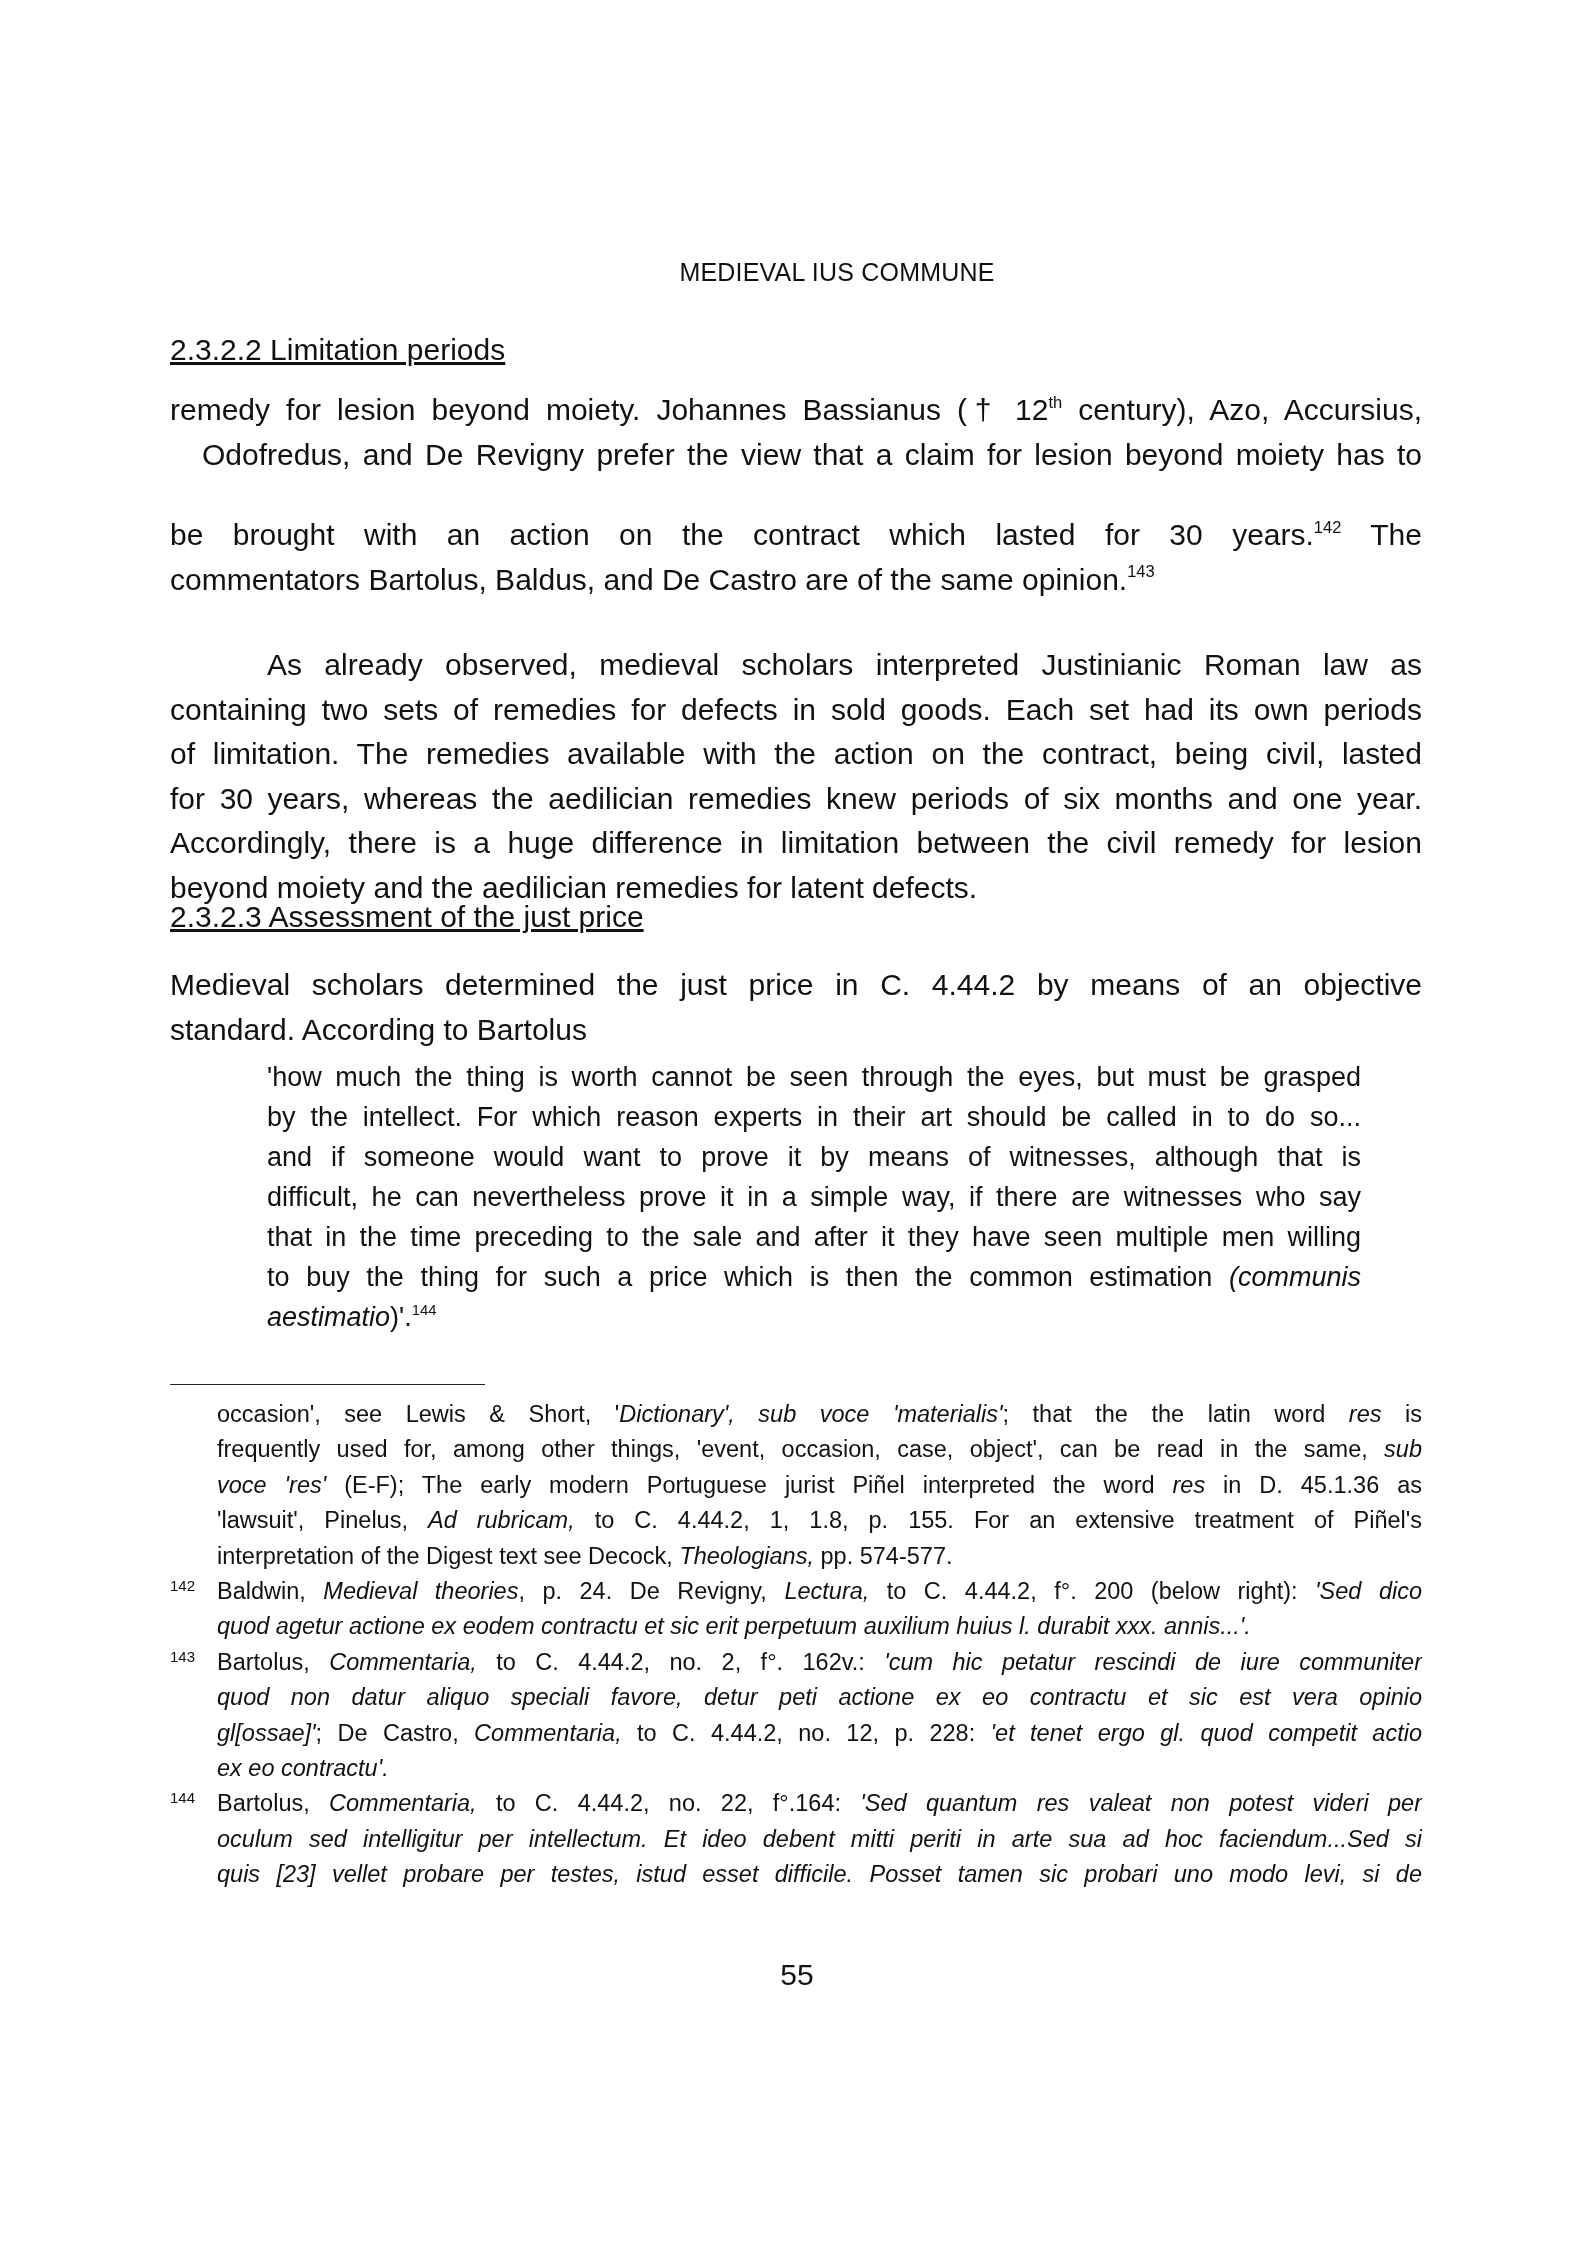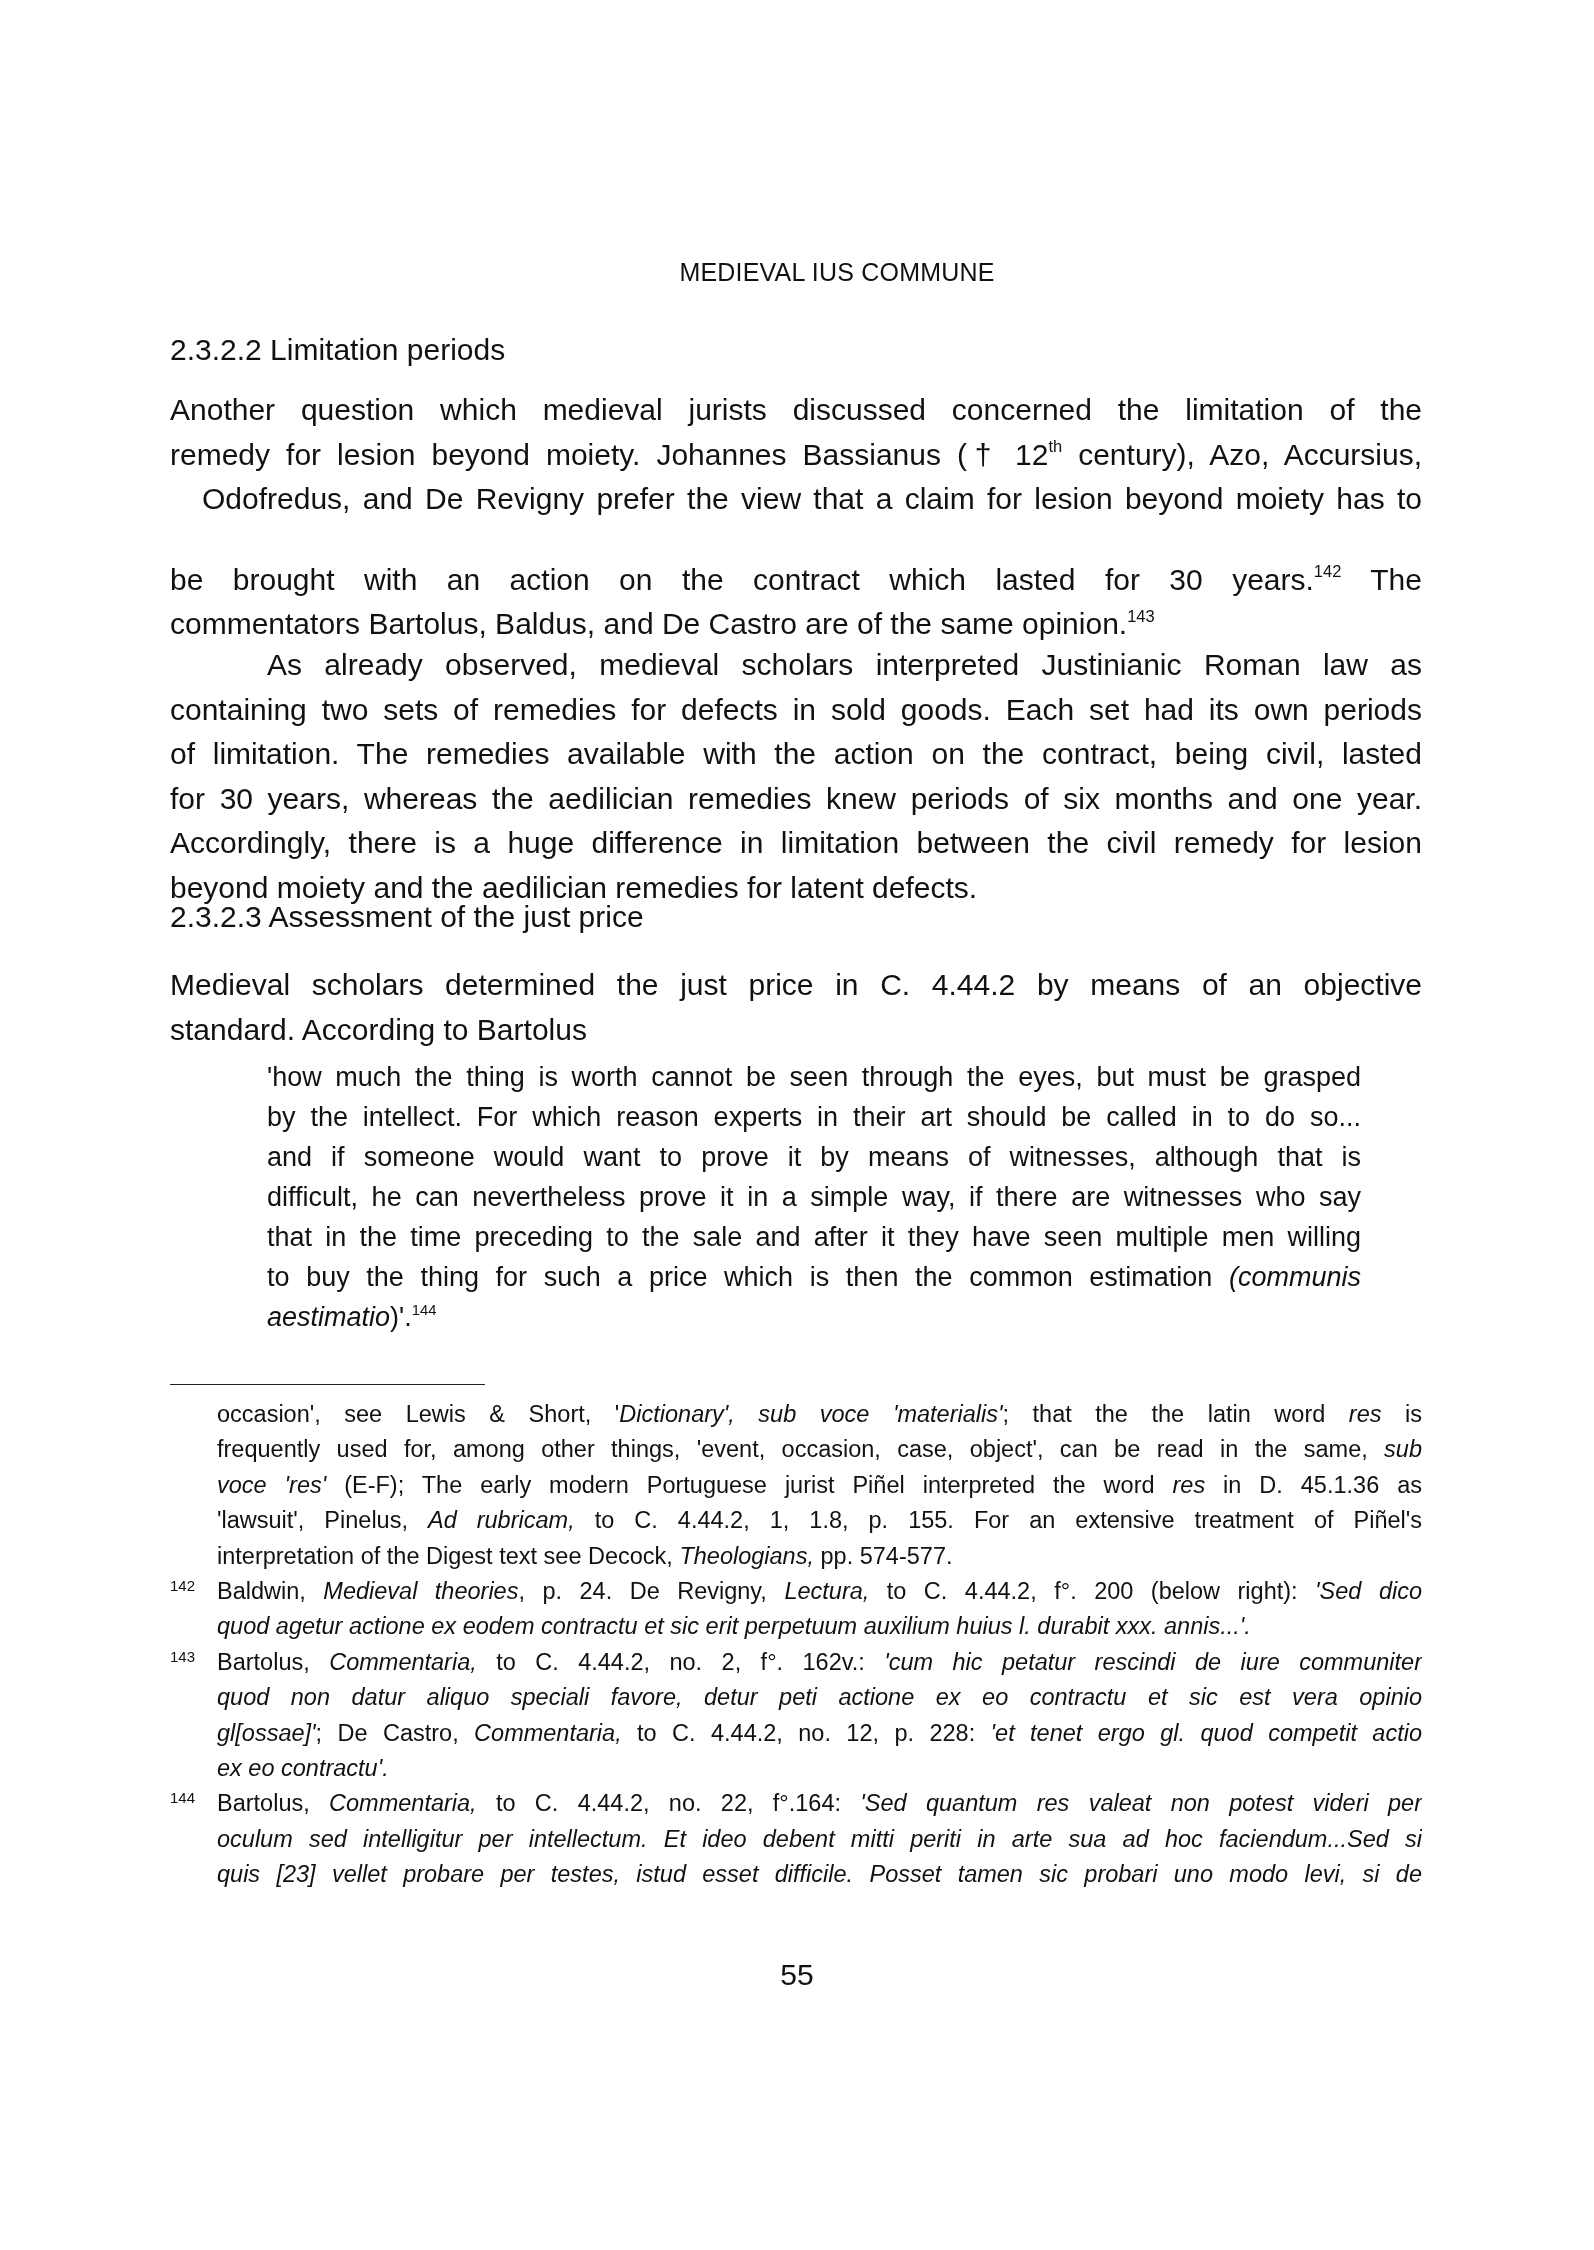--- a/index.html
+++ b/index.html
@@ -1,20 +1,20 @@
 <!DOCTYPE html>
 <html><head>
 <meta charset="utf-8">
 <style>
   html, body { margin: 0; padding: 0; background: #ffffff; }
   body { width: 1594px; height: 2250px; position: relative; overflow: hidden;
          font-family: "Liberation Sans", "DejaVu Sans", sans-serif; color: #111111; }
   .abs { position: absolute; }
   .running-head { top: 258px; left: 0; width: 1594px; text-align: center; font-size: 25px; letter-spacing: 0.2px; padding-left: 40px; }
-  .h { left: 170px; font-size: 30px; }
+  .h { left: 170px; font-size: 30px; text-decoration: underline; }
   .para { left: 170px; width: 1252px; font-size: 30px; line-height: 44.6px; text-align: justify; text-align-last: left; }
   .para .line { display: block; height: 44.6px; white-space: nowrap; }
   .quote { left: 267px; width: 1094px; font-size: 27px; line-height: 40px; }
   .quote .line { display: block; height: 40px; white-space: nowrap; }
   .fn { left: 170px; width: 1252px; font-size: 23.5px; line-height: 35.4px; }
   .fn .line { display: block; height: 35.4px; white-space: nowrap; position: relative; padding-left: 47px; }
   .fn .num { position: absolute; left: 0; top: -6px; font-size: 15px; }
   .jl { text-align: justify; text-align-last: justify; }
   .sep { left: 170px; top: 1384px; width: 315px; height: 0; border-top: 1.5px solid #222; }
   .pageno { top: 1958px; left: 0; width: 1594px; text-align: center; font-size: 30px; }
@@ -23,21 +23,20 @@
   .indent { display: inline-block; width: 97px; }
 </style>
 </head>
 <body>
 
 <div class="abs running-head">MEDIEVAL IUS COMMUNE</div>
 
 <div class="abs h" style="top:333px">2.3.2.2 Limitation periods</div>
 
 <div class="abs para" style="top:388px">
-    <span class="line jl" style="white-space: normal; overflow: hidden;"><span>Another question which medieval jurists discussed concerned the limitation of the</span></span>
     <span class="line jl" style="white-space: normal; overflow: hidden;"><span>remedy for lesion beyond moiety. Johannes Bassianus († 12</span><sup>th</sup><span> century), Azo, Accursius,</span></span>
     <span class="line jl" style="white-space: normal; overflow: hidden; margin-left: 32px;"><span>Odofredus, and De Revigny prefer the view that a claim for lesion beyond moiety has to</span></span>
     <span class="line jl" style="white-space: normal; overflow: hidden; margin-top: 36px;"><span>be brought with an action on the contract which lasted for 30 years.</span><sup>142</sup><span> The</span></span>
     <span class="line"><span>commentators Bartolus, Baldus, and De Castro are of the same opinion.</span><sup>143</sup></span>
   </div>
 
 <div class="abs para" style="top:611px">
     <span class="line jl" style="white-space: normal; overflow: hidden; margin-top: 32px;"><span class="indent"></span><span>As already observed, medieval scholars interpreted Justinianic Roman law as</span></span>
     <span class="line jl" style="white-space: normal; overflow: hidden;"><span>containing two sets of remedies for defects in sold goods. Each set had its own periods</span></span>
     <span class="line jl" style="white-space: normal; overflow: hidden;"><span>of limitation. The remedies available with the action on the contract, being civil, lasted</span></span>

